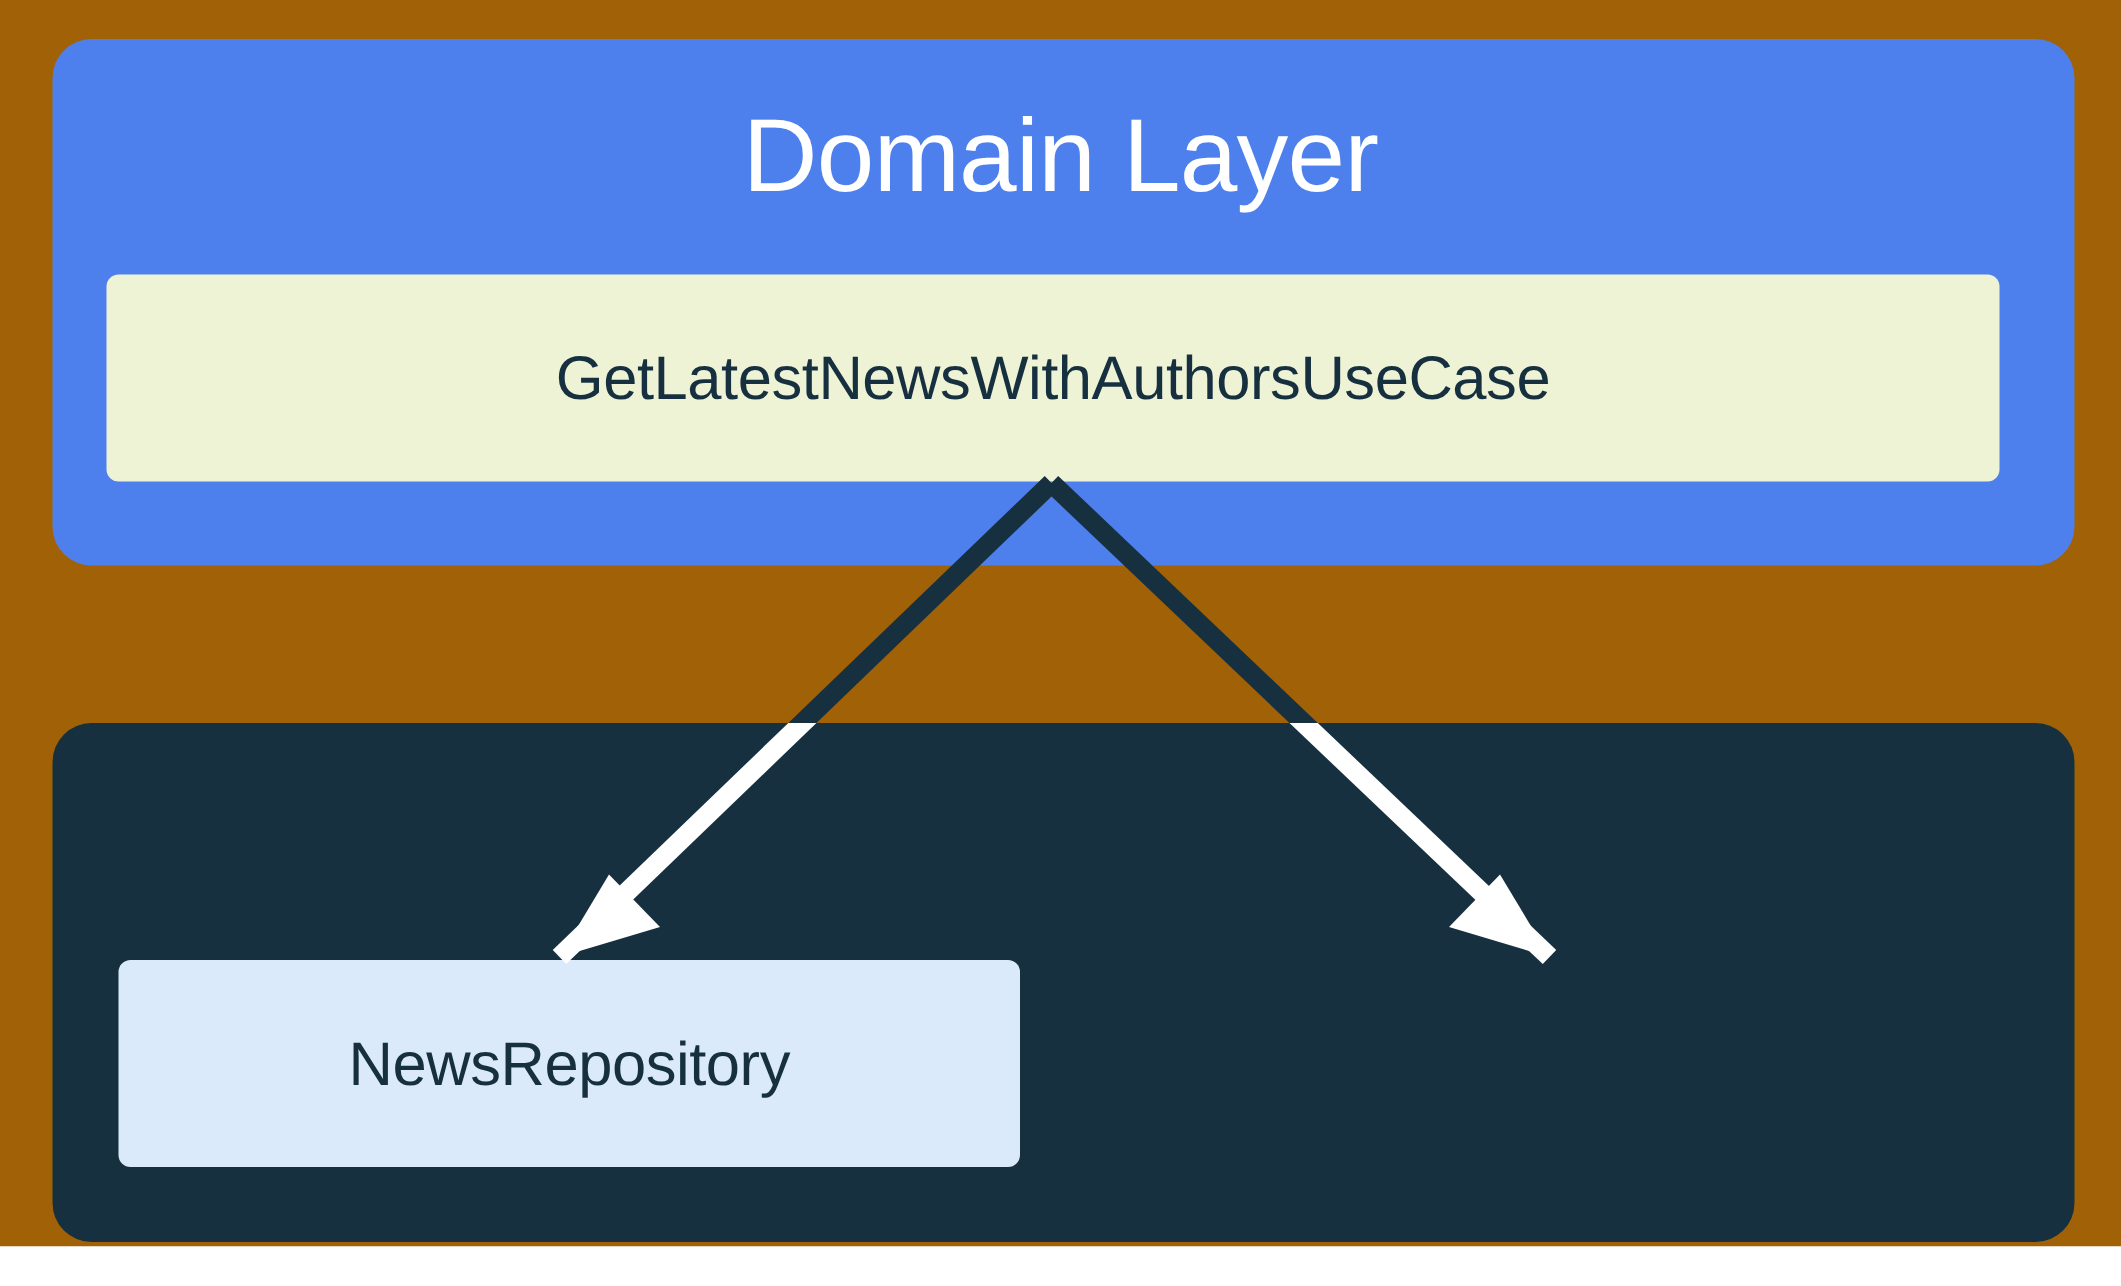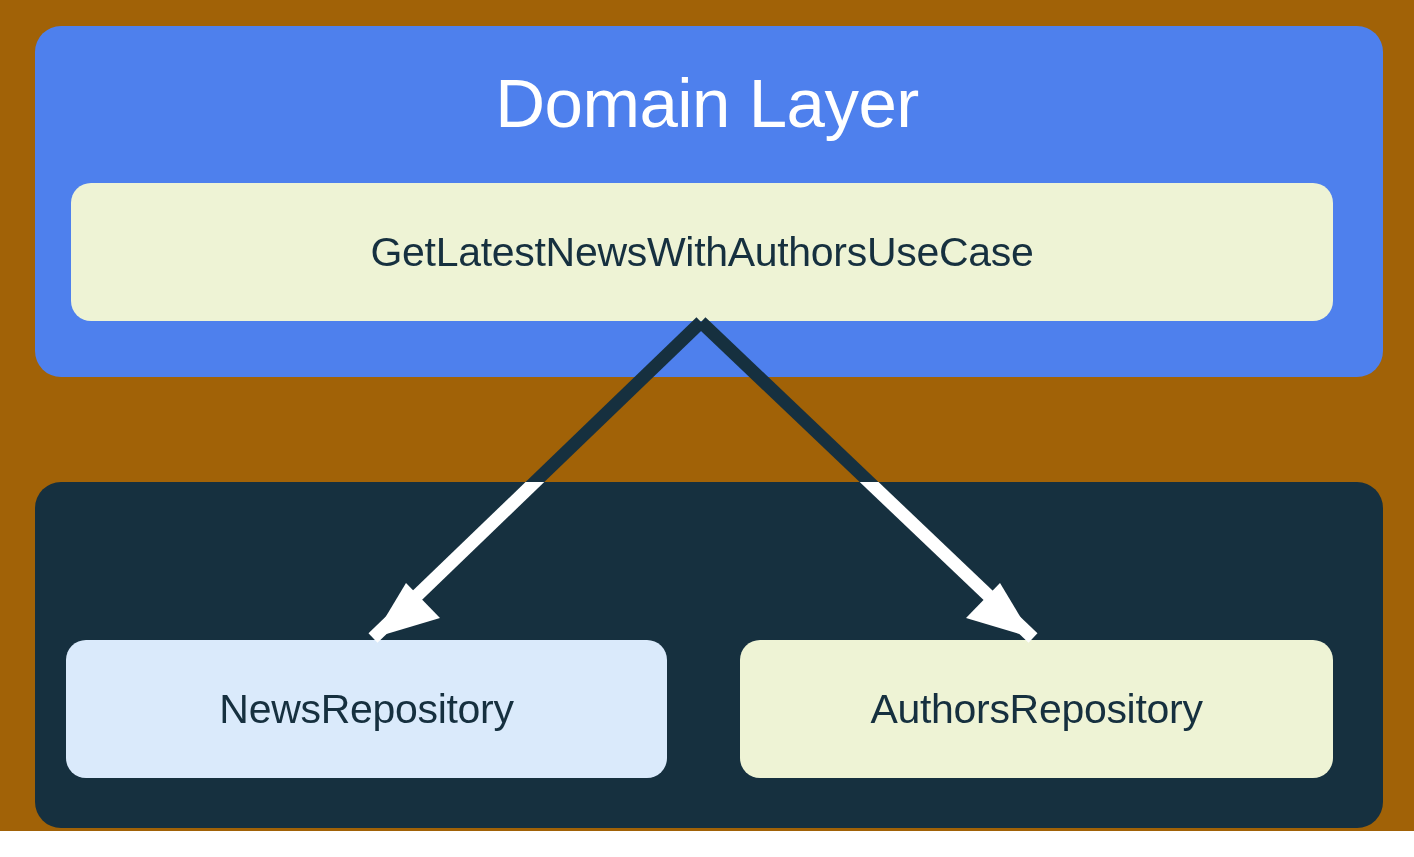--- a/index.html
+++ b/index.html
@@ -54,21 +54,21 @@
     letter-spacing: -0.5px;
     white-space: nowrap;
   }
   #domain-layer-title { top: 69px; }
   #data-layer-title   { top: 526px; }
 
   
   .component-box {
     position: absolute;
     box-sizing: border-box;
-    border-radius: 20px;
+    border-radius: 8px;
     display: flex;
     align-items: center;
     justify-content: center;
   }
   .component-label {
     color: #16303f;
     font-size: 41px;
     font-weight: 400;
     line-height: 1;
     letter-spacing: -0.3px;
@@ -76,21 +76,21 @@
   }
 
   #usecase-box {
     left: 71px;
     top: 183px;
     width: 1262px;
     height: 138px;
     background: #eef3d5;
   }
   #news-repository-box {
-    left: 66px;
+    left: 79px;
     top: 640px;
     width: 601px;
     height: 138px;
     background: #daeafb;
   }
   #authors-repository-box {
     left: 740px;
     top: 640px;
     width: 593px;
     height: 138px;
@@ -120,23 +120,20 @@
     <span class="component-label">GetLatestNewsWithAuthorsUseCase</span>
   </div>
 
   <div class="layer-card" id="data-layer-card"></div>
 
 
   <div class="component-box" id="news-repository-box">
     <span class="component-label">NewsRepository</span>
   </div>
 
-  <div class="component-box" id="authors-repository-box">
-    <span class="component-label">AuthorsRepository</span>
-  </div>
 
   <svg id="arrow-layer" viewBox="0 0 1414 857" width="1414" height="857">
 
     <defs>
 
       <clipPath id="clip-above-data-layer">
         <rect x="0" y="0" width="1414" height="482"></rect>
       </clipPath>
 
       <clipPath id="clip-inside-data-layer">

